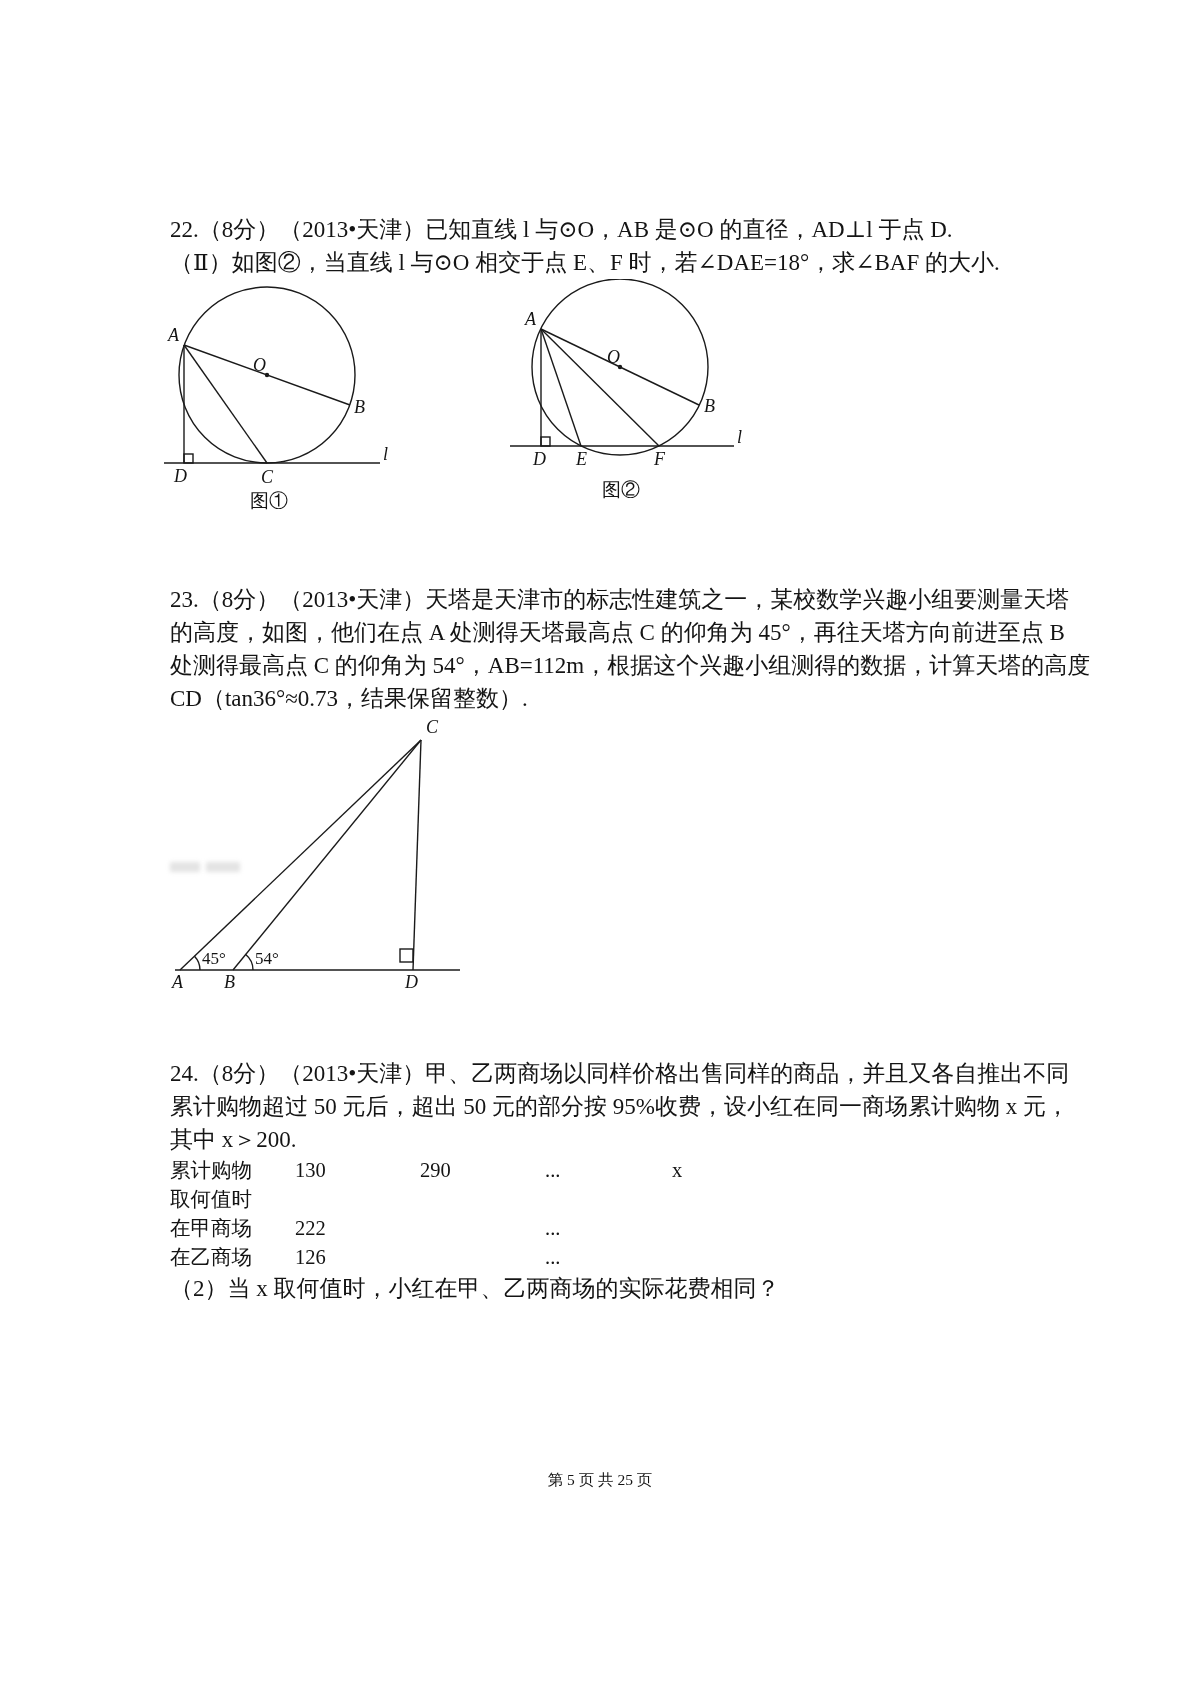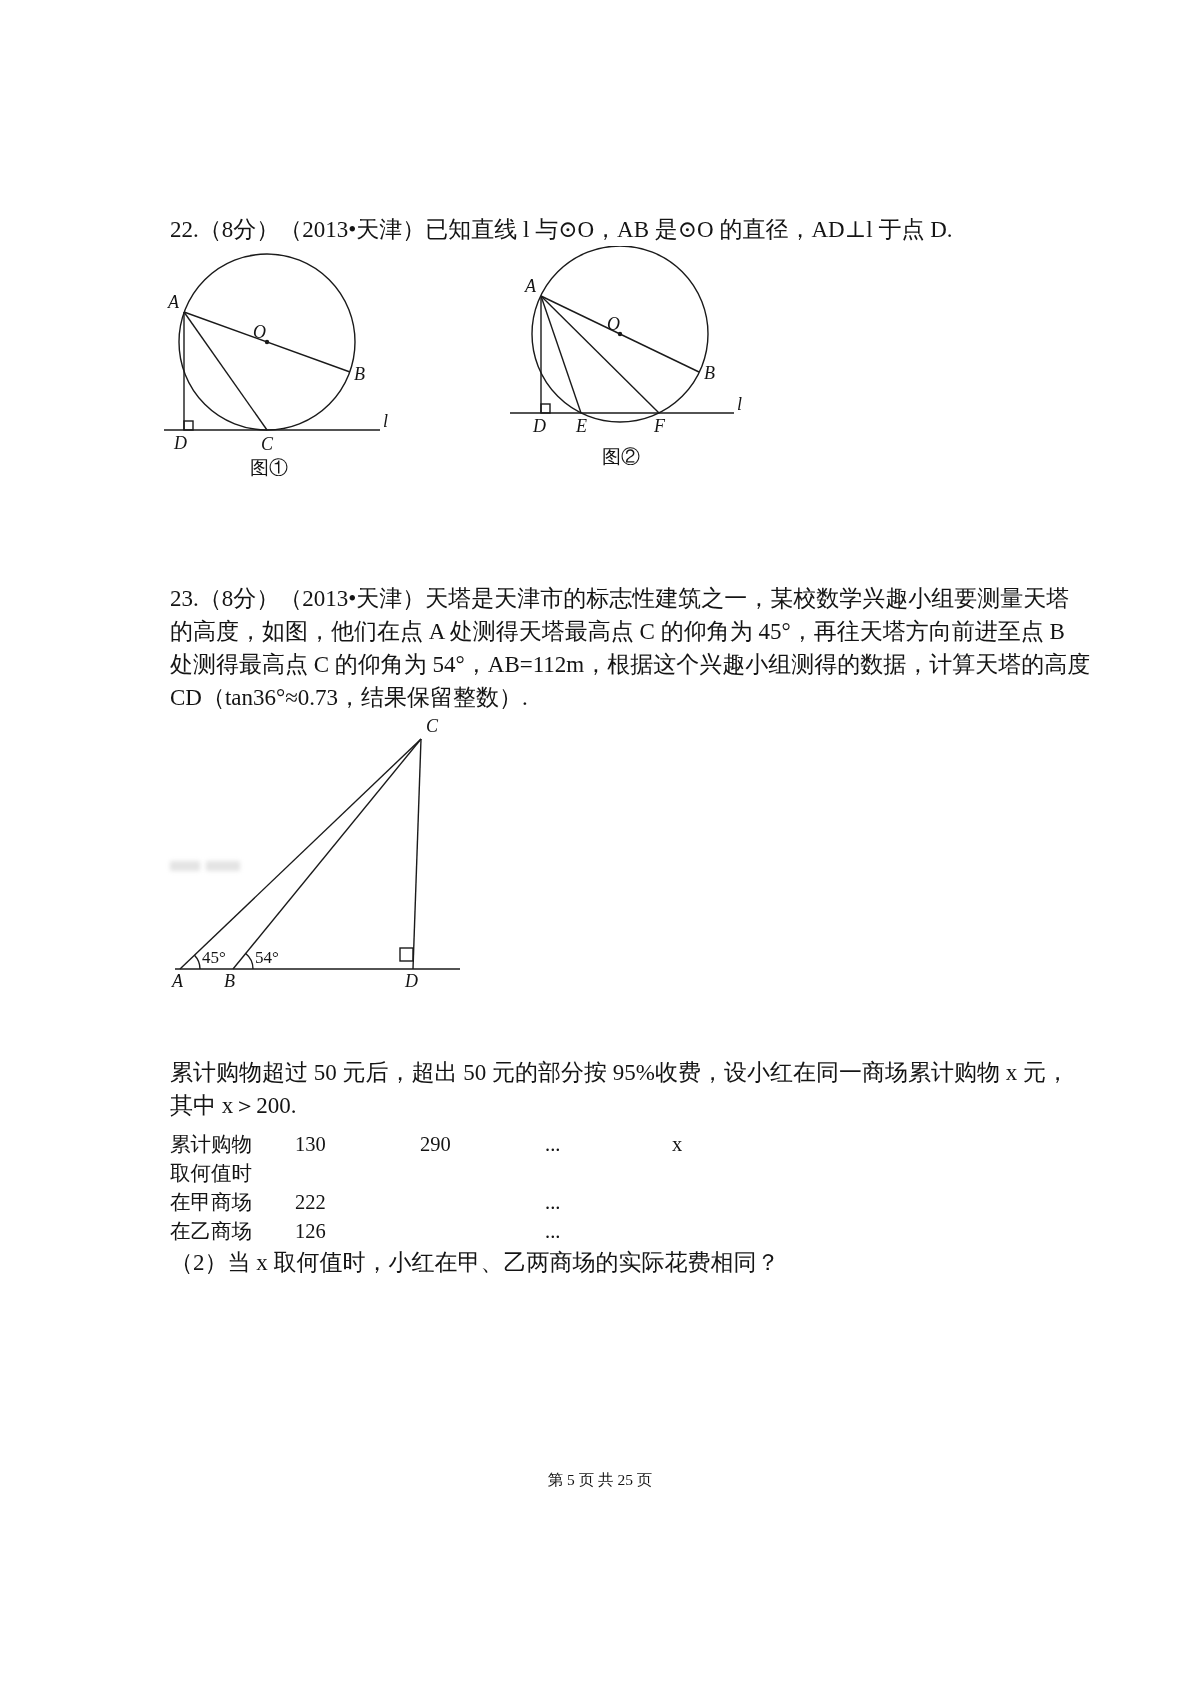--- a/index.html
+++ b/index.html
@@ -10,47 +10,48 @@
     font-family: "Liberation Serif", "DejaVu Serif", serif;
     color: #141414;
     position: relative;
     overflow: hidden;
   }
   .content { position: absolute; left: 170px; top: 213px; width: 768px; }
   .tline { font-size: 23px; line-height: 33px; white-space: nowrap; }
   .fig22 { position: relative; height: 245px; margin-top: 6px; }
   .fig1 { position: absolute; left: -8px; top: 0; }
   .fig2 { position: absolute; left: 338px; top: -6px; }
-  .p23 { margin-top: 85px; }
+  .p23 { margin-top: 53px; }
   .fig23wrap { margin-top: 2px; margin-left: -10px; height: 280px; }
   .p24 { margin-top: 60px; }
   .ptable {
     display: grid;
     grid-template-columns: 125px 125px 125px 127px 1fr;
-    font-size: 20.5px; line-height: 29px; margin-top: 8px;
+    font-size: 20.5px; line-height: 29px;
   }
   .cell { white-space: nowrap; }
   .footer {
     position: absolute; top: 1470px; left: 0; width: 1200px;
     text-align: center; font-size: 15.5px; color: #141414;
   }
   
   .st  { stroke: #1a1a1a; stroke-width: 1.4; fill: none; }
   .dot { fill: #1a1a1a; stroke: none; }
   .lbl { font-family: "Liberation Serif", serif; font-style: italic; font-size: 18px; fill: #141414; }
   .cap { font-family: "Liberation Serif", serif; font-size: 19px; fill: #141414; }
   .ang { font-family: "Liberation Serif", serif; font-size: 17px; fill: #141414; }
   .wmark { fill: #b0b0b0; opacity: .35; filter: blur(2px); }
 </style>
 </head>
 <body>
 
 <div class="content">
 
   <div class="tline">22.（8分）（2013•天津）已知直线 l 与⊙O，AB 是⊙O 的直径，AD⊥l 于点 D.</div>
+  <div class="tline">（Ⅱ）如图②，当直线 l 与⊙O 相交于点 E、F 时，若∠DAE=18°，求∠BAF 的大小.</div>
 
   <div class="fig22">
     <svg class="fig1" width="232" height="232" viewBox="0 0 232 232">
       <circle class="st" cx="105" cy="90" r="88"></circle>
       <circle class="dot" cx="105" cy="90" r="2.2"></circle>
       <line class="st" x1="2" y1="178" x2="218" y2="178"></line>
       <line class="st" x1="22" y1="60" x2="188" y2="120"></line>
       <line class="st" x1="22" y1="60" x2="105" y2="178"></line>
       <line class="st" x1="22" y1="60" x2="22" y2="178"></line>
       <rect class="st" x="22" y="169" width="9" height="9"></rect>
@@ -104,20 +105,21 @@
       <text class="ang" x="42" y="247">45°</text>
       <text class="ang" x="95" y="247">54°</text>
       <text class="lbl" x="12" y="271">A</text>
       <text class="lbl" x="64" y="271">B</text>
       <text class="lbl" x="245" y="271">D</text>
       <text class="lbl" x="266" y="16">C</text>
     </svg>
   </div>
 
   <div class="p24">
+    <div class="tline">24.（8分）（2013•天津）甲、乙两商场以同样价格出售同样的商品，并且又各自推出不同</div>
     <div class="tline">累计购物超过 50 元后，超出 50 元的部分按 95%收费，设小红在同一商场累计购物 x 元，</div>
     <div class="tline">其中 x＞200.</div>
   </div>
 
   <div class="ptable">
     <div class="cell">累计购物</div>
     <div class="cell">130</div>
     <div class="cell">290</div>
     <div class="cell">...</div>
     <div class="cell">x</div>

